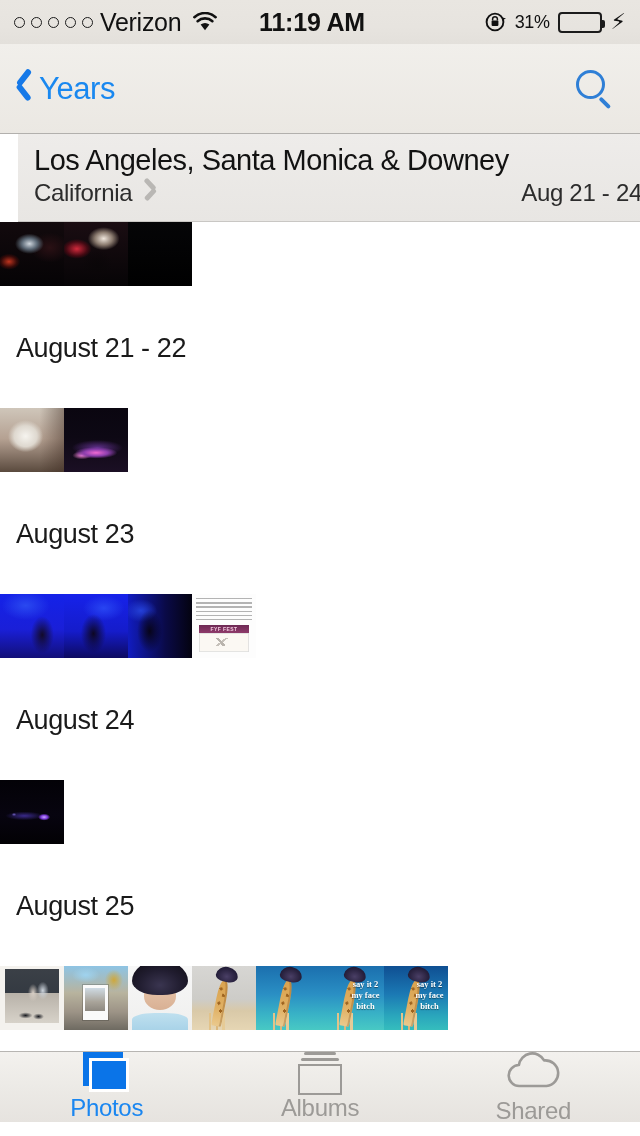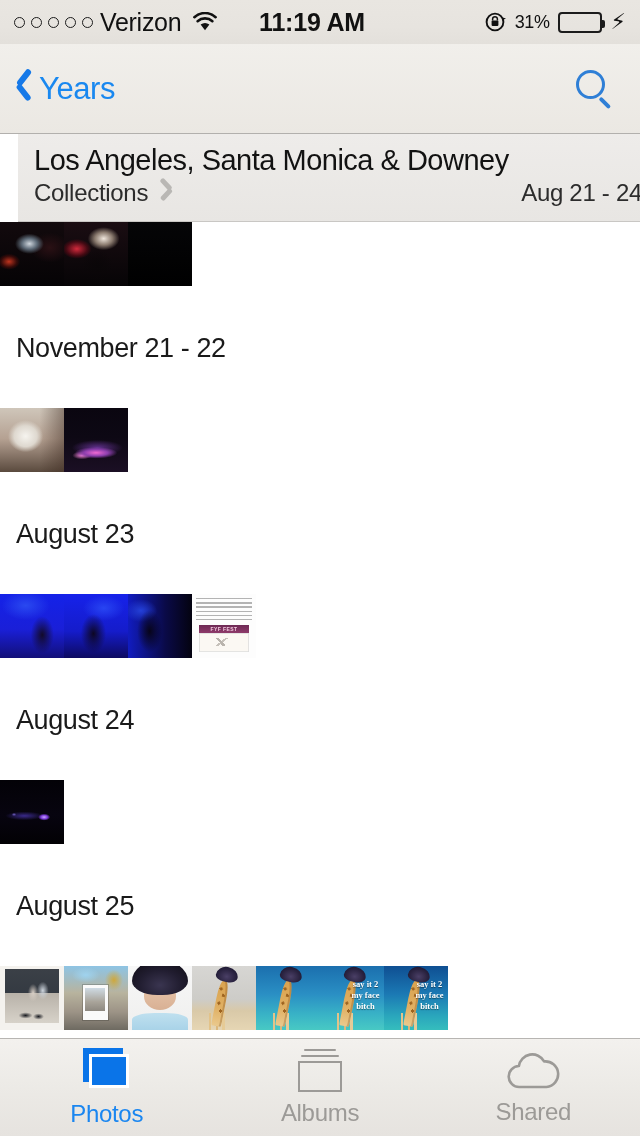--- a/index.html
+++ b/index.html
@@ -184,21 +184,21 @@
   .gf-hat{position:absolute;left:38%;top:1%;width:34%;height:24%;
      background:radial-gradient(ellipse 62% 74% at 50% 64%,#4a3f66 0%,#2a2340 64%,#1b1630 100%);
      border-radius:50% 50% 44% 44%/62% 62% 38% 38%;transform:rotate(10deg);}
   .gf-txt{position:absolute;right:4%;top:20%;width:50%;color:#fff;
      font-family:"Liberation Serif","DejaVu Serif",serif;font-weight:bold;
      font-size:8.5px;line-height:11px;text-align:center;
      text-shadow:0 1px 1px rgba(0,0,0,.45);}
 
   
   .tabbar{
-    position:absolute;bottom:0;left:0;width:640px;height:98px;
+    position:absolute;bottom:14px;left:0;width:640px;height:71px;
     background:linear-gradient(to bottom,#f3f1ee 0%,#eceae6 50%,#e6e3df 100%);
     border-top:1px solid #b7b5b2;display:flex;
   }
   .tab{flex:1;display:flex;flex-direction:column;align-items:center;justify-content:center;gap:6px;cursor:pointer;}
   .tab-label{font-size:24px;letter-spacing:-0.3px;}
   .tab.active .tab-label{color:#1a86f0;}
   .tab .tab-label{color:#9c9a97;}
   .ic-photos{width:52px;height:46px;position:relative;}
   .ic-photos .b1{position:absolute;left:2px;top:0;width:40px;height:34px;background:#0a74e8;}
   .ic-photos .b2{position:absolute;left:8px;top:6px;width:40px;height:34px;background:#0a74e8;border:3px solid #fff;}
@@ -260,35 +260,35 @@
     <span class="mag">
       <span class="mag-c"></span>
         <span class="mag-h"></span>
     </span>
   </div>
 </div>
 
 <div class="coll-header">
   <div class="coll-title">Los Angeles, Santa Monica &amp; Downey</div>
   <div class="coll-sub-row">
-    <span class="coll-sub">Collections</span>
+    <span class="coll-sub">California</span>
     <span class="chev-right-sm"></span>
     <span class="coll-range">Aug 21 - 24</span>
   </div>
 </div>
 
 <div class="content">
 
   <div class="thumb-row" style="margin-top:0;">
     <div class="thumb ph-concert-a"></div>
     <div class="thumb ph-concert-b"></div>
     <div class="thumb ph-black"></div>
   </div>
 
-  <div class="date-heading" style="margin-top:47px;">November 21 - 22</div>
+  <div class="date-heading" style="margin-top:47px;">August 21 - 22</div>
   <div class="thumb-row" style="margin-top:44px;">
     <div class="thumb ph-bucket"></div>
     <div class="thumb ph-stage-pink"></div>
   </div>
 
   <div class="date-heading" style="margin-top:47px;">August 23</div>
   <div class="thumb-row" style="margin-top:44px;">
     <div class="thumb ph-blue-a"></div>
     <div class="thumb ph-blue-b"></div>
     <div class="thumb ph-blue-c"></div>

